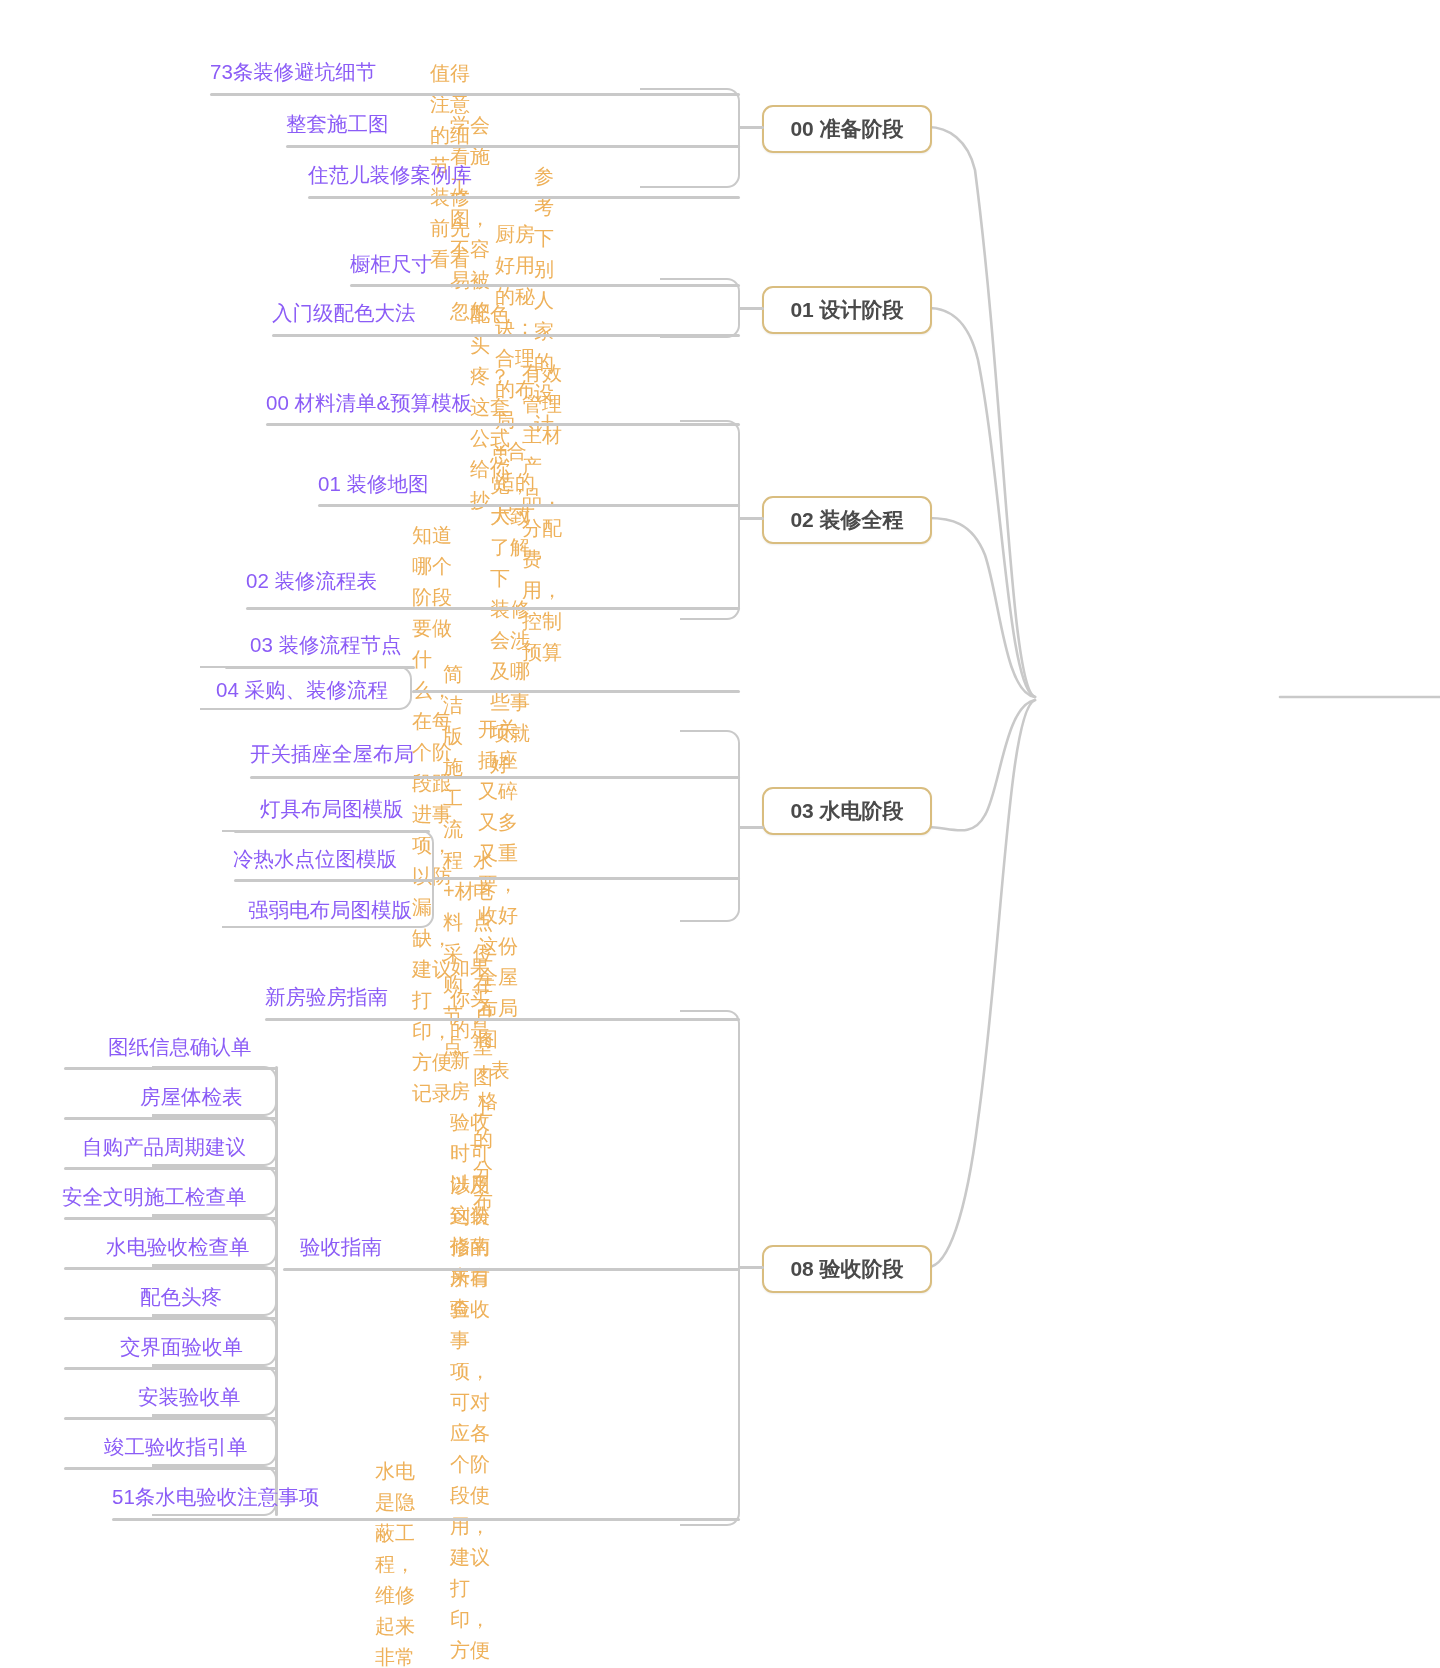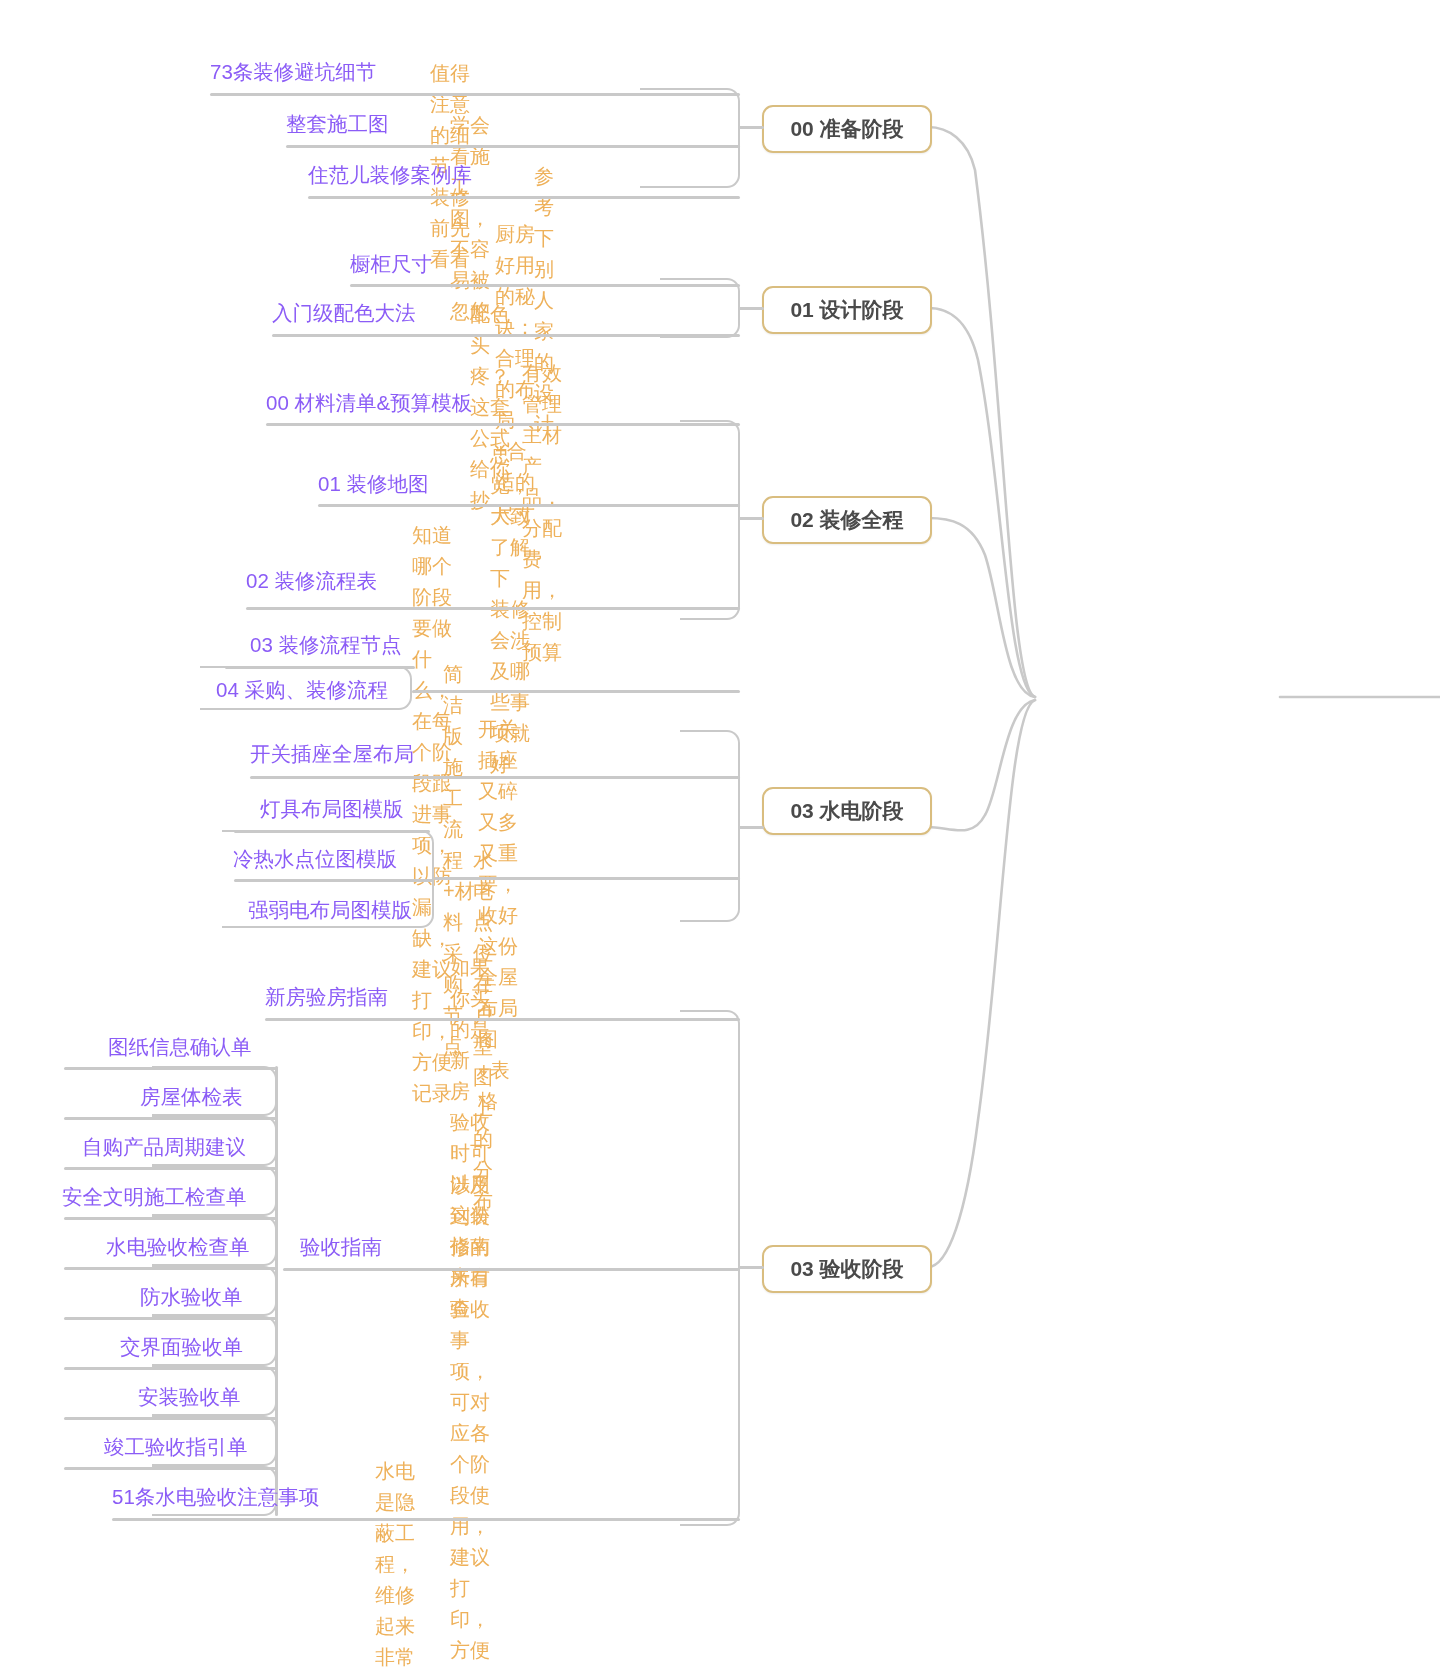--- a/index.html
+++ b/index.html
@@ -114,21 +114,21 @@
   <div class="stage-box" style="left:762px;top:286px;width:166px;height:44px;">
     <span>01 设计阶段</span>
   </div>
   <div class="stage-box" style="left:762px;top:496px;width:166px;height:44px;">
     <span>02 装修全程</span>
   </div>
   <div class="stage-box" style="left:762px;top:787px;width:166px;height:44px;">
     <span>03 水电阶段</span>
   </div>
   <div class="stage-box" style="left:762px;top:1245px;width:166px;height:44px;">
-    <span>03 验收阶段</span>
+    <span>08 验收阶段</span>
   </div>
 
   <div class="hstem" style="left:738px;top:126px;width:26px;"></div>
   <div class="hstem" style="left:738px;top:307px;width:26px;"></div>
   <div class="hstem" style="left:738px;top:517px;width:26px;"></div>
   <div class="hstem" style="left:738px;top:826px;width:26px;"></div>
   <div class="hstem" style="left:738px;top:1266px;width:26px;"></div>
 
   <div class="bracket" style="left:640px;top:88px;width:100px;height:100px;"></div>
 
@@ -264,21 +264,21 @@
 
   <span class="leaf" style="left:82px;top:1133px;">自购产品周期建议</span>
   <div class="uline" style="left:64px;top:1167px;width:212px;"></div>
 
   <span class="leaf" style="left:62px;top:1183px;">安全文明施工检查单</span>
   <div class="uline" style="left:64px;top:1217px;width:212px;"></div>
 
   <span class="leaf" style="left:106px;top:1233px;">水电验收检查单</span>
   <div class="uline" style="left:64px;top:1267px;width:212px;"></div>
 
-  <span class="leaf" style="left:140px;top:1283px;">防水验收单</span>
+  <span class="leaf" style="left:140px;top:1283px;">配色头疼</span>
   <div class="uline" style="left:64px;top:1317px;width:212px;"></div>
 
   <span class="leaf" style="left:120px;top:1333px;">交界面验收单</span>
   <div class="uline" style="left:64px;top:1367px;width:212px;"></div>
 
   <span class="leaf" style="left:138px;top:1383px;">安装验收单</span>
   <div class="uline" style="left:64px;top:1417px;width:212px;"></div>
 
   <span class="leaf" style="left:104px;top:1433px;">竣工验收指引单</span>
   <div class="uline" style="left:64px;top:1467px;width:212px;"></div>

